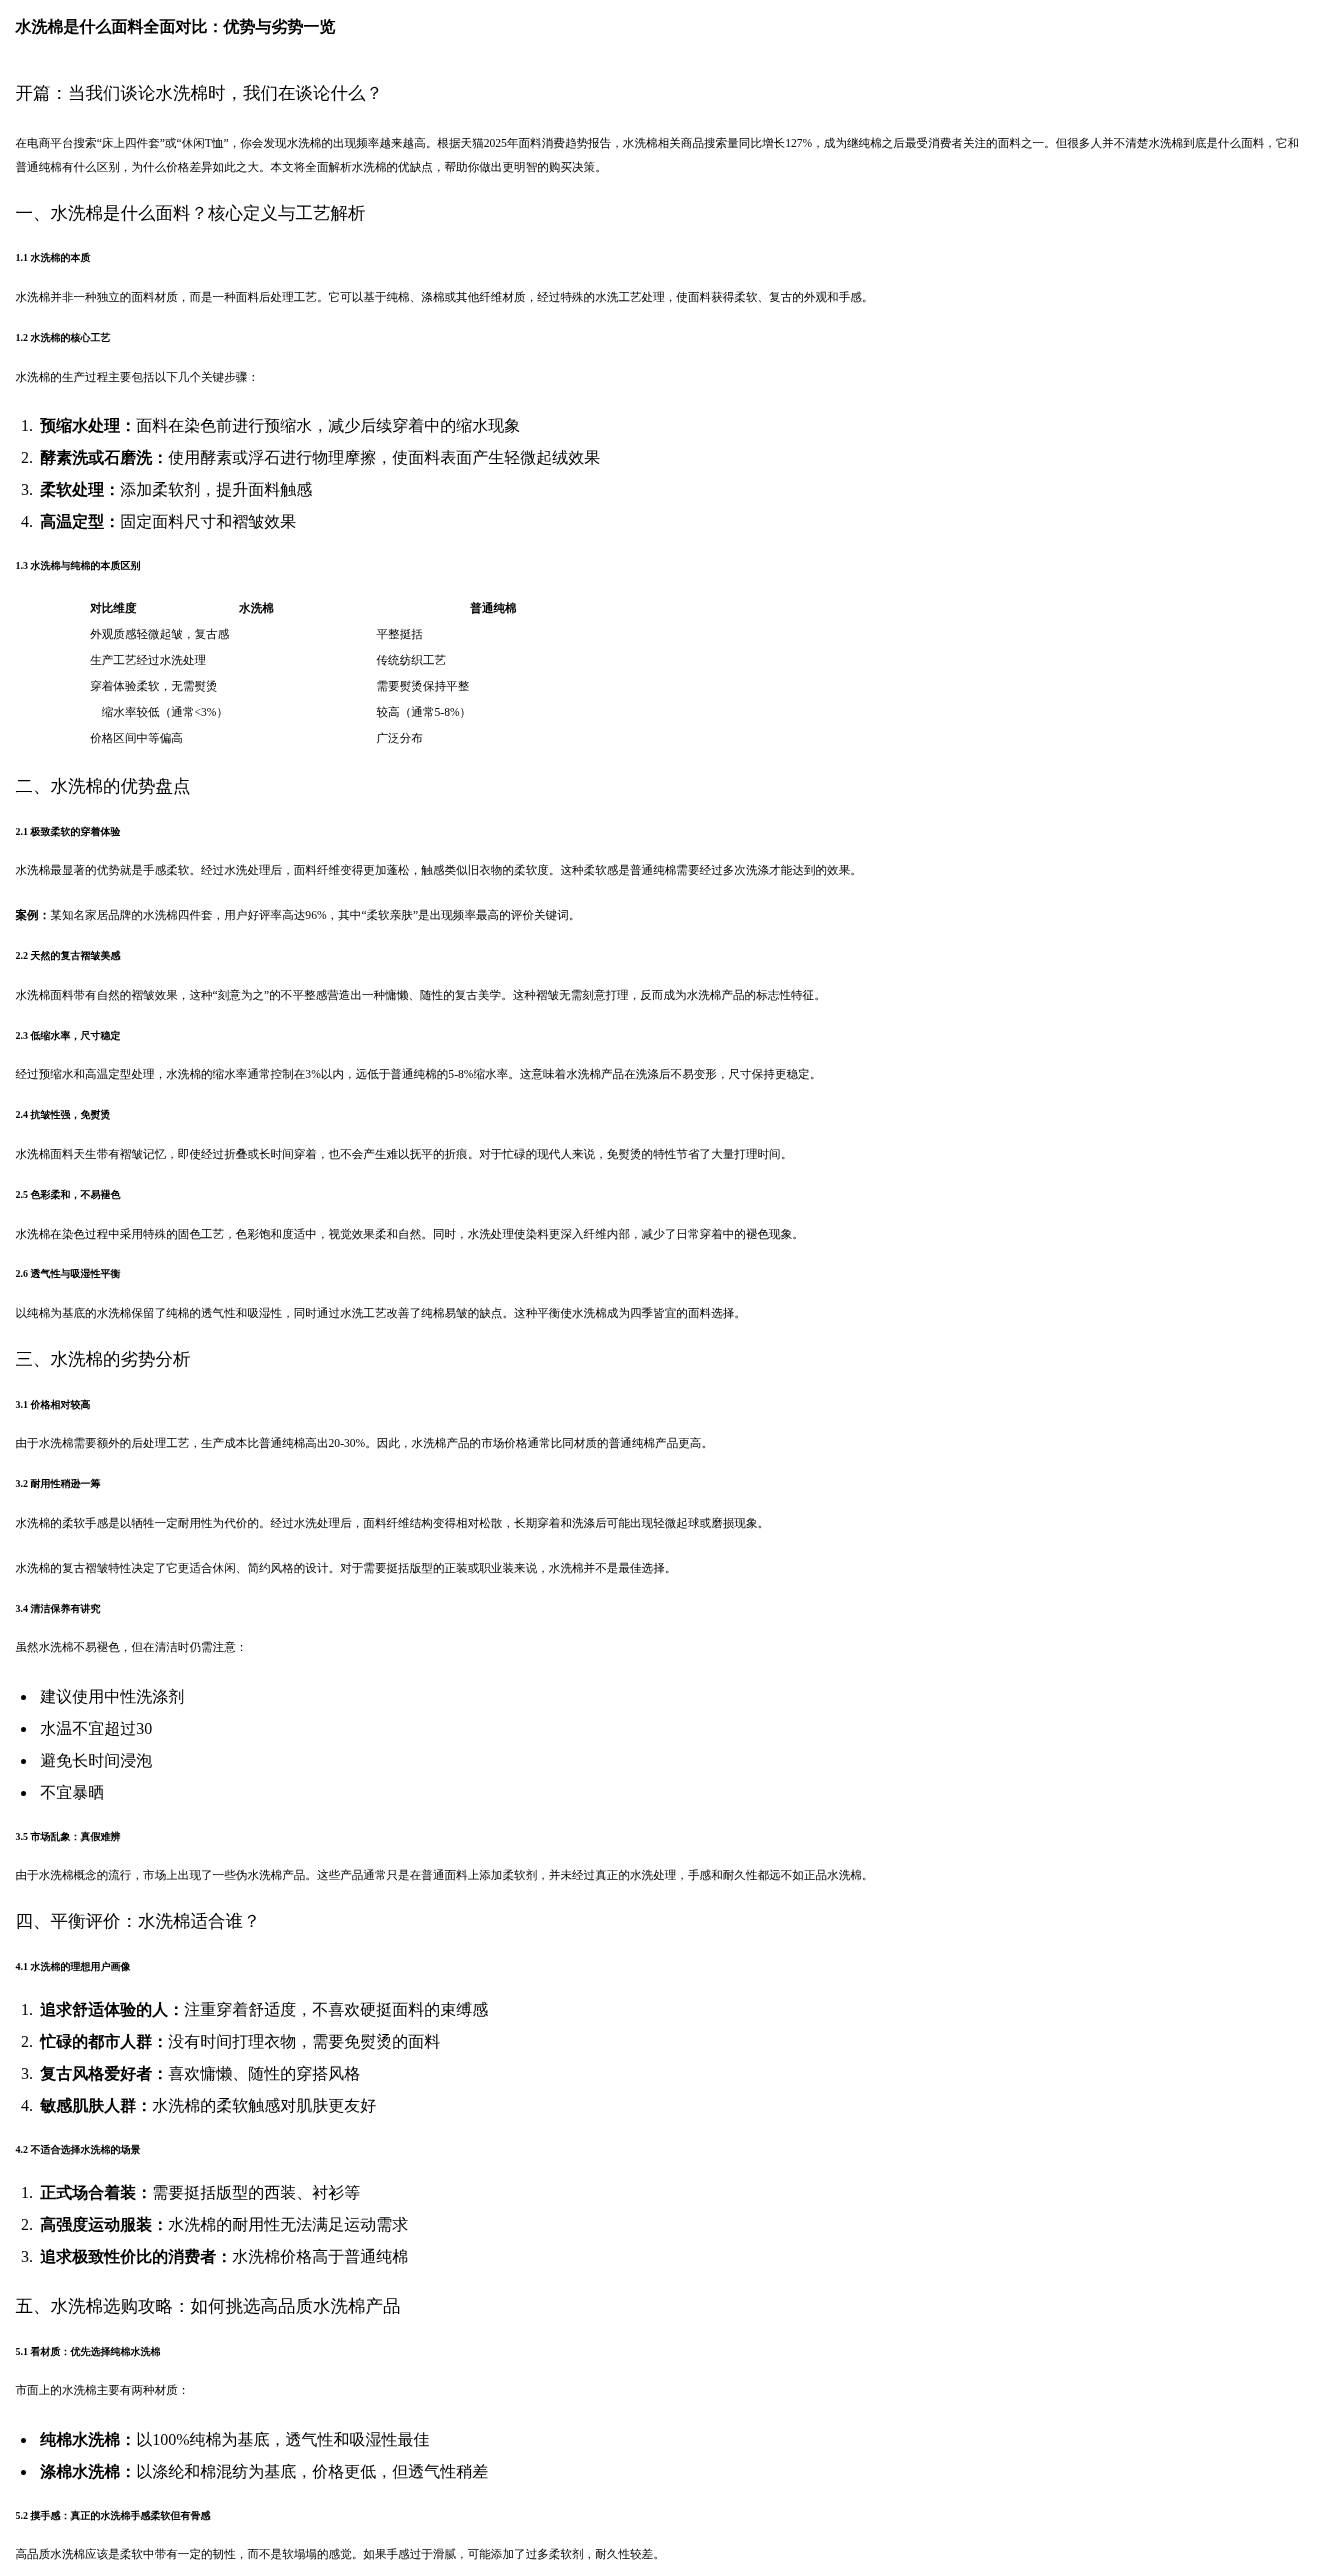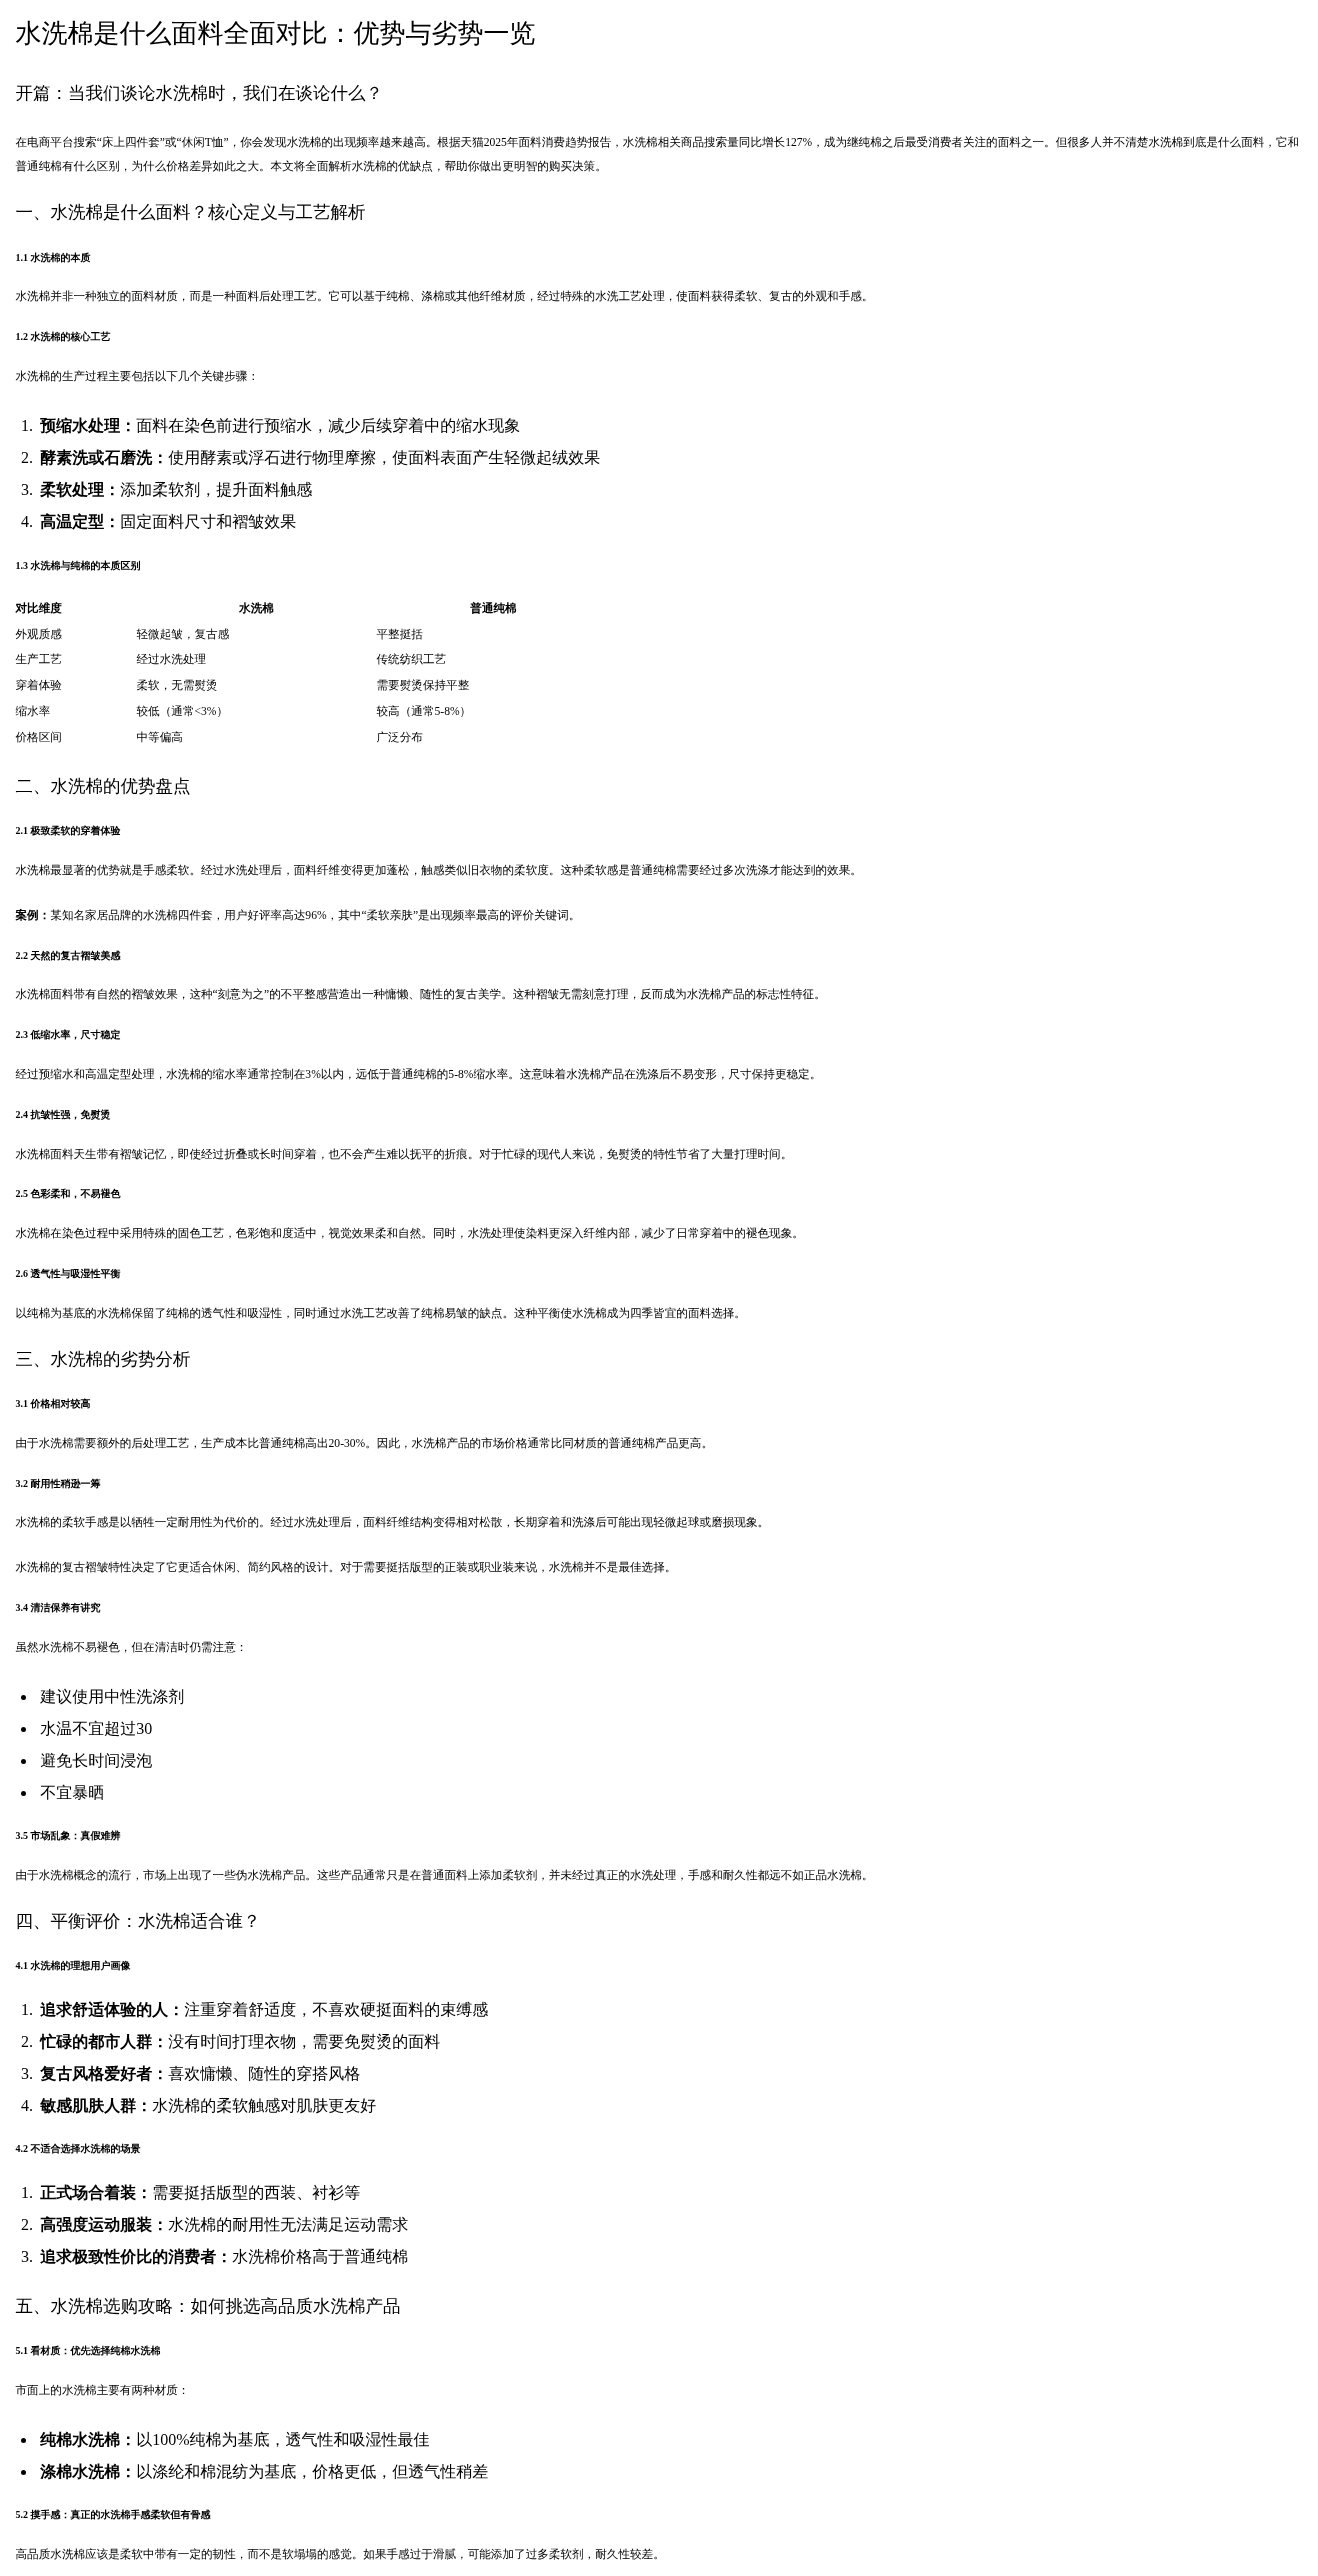--- a/index.html
+++ b/index.html
@@ -9,24 +9,24 @@
     overflow: hidden;
     background: #ffffff;
     color: #000000;
     font-family: "Liberation Serif", "DejaVu Serif", serif;
     box-sizing: border-box;
   }
   main {
     padding: 15.5px 15.5px 0 15.5px;
   }
   h1 {
-    font-size: 26px;
-    font-weight: normal;
+    font-size: 16px;
+    font-weight: bold;
     line-height: 1.35;
-    margin: 0 0 30px 0;
+    margin: 0 0 44px 0;
   }
   h2 {
     font-size: 17.5px;
     font-weight: normal;
     line-height: 1.4;
     margin: 13.4px 0 26px 0;
   }
   h3 {
     font-size: 10px;
     font-weight: bold;
@@ -52,21 +52,21 @@
     font-size: 11.6px;
     line-height: 1.7;
   }
   th, td {
     padding: 3.1px 0;
     text-align: left;
     vertical-align: top;
     font-weight: normal;
   }
   th { font-weight: bold; }
-  th:nth-child(1), td:nth-child(1) { width: 121px; }
+  th:nth-child(1), td:nth-child(1) { width: 121px; text-align: right; }
   th:nth-child(2), td:nth-child(2) { width: 240px; }
   th:nth-child(3), td:nth-child(3) { width: 234px; }
   th:nth-child(2), th:nth-child(3) { text-align: center; }
 </style>
 </head>
 <body>
 
 <main>
 
   <h1>水洗棉是什么面料全面对比：优势与劣势一览</h1>

